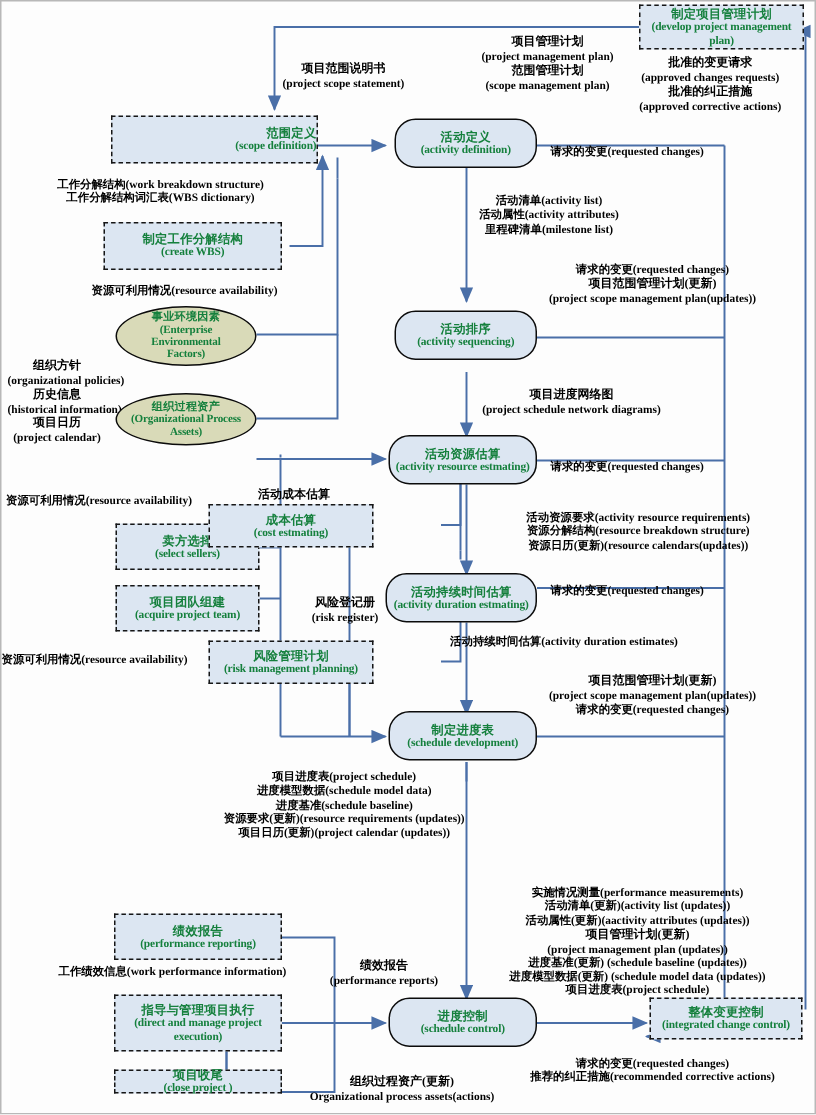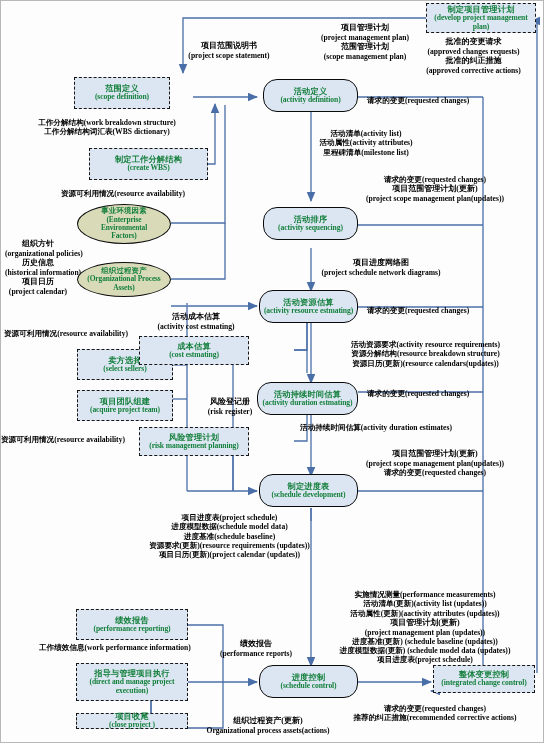--- a/index.html
+++ b/index.html
@@ -147,26 +147,26 @@
       <path d="M150,715 L150,681 L166,681"></path>
 
     </g>
   </svg>
 
   <div class="node dashbox" style="left:425px;top:2px;width:110px;height:30px;">
     <span class="cn">制定项目管理计划</span>
     <span class="en">(develop project management plan)</span>
   </div>
 
-  <div class="node dashbox" style="left:73px;top:76px;width:96px;height:32px;">
+  <div class="node dashbox" style="left:73px;top:76px;width:138px;height:32px;align-items:flex-end;">
     <span class="cn">范围定义</span>
     <span class="en">(scope definition)</span>
   </div>
 
-  <div class="node dashbox" style="left:88px;top:147px;width:119px;height:32px;">
+  <div class="node dashbox" style="left:68px;top:147px;width:119px;height:32px;">
     <span class="cn">制定工作分解结构</span>
     <span class="en">(create WBS)</span>
   </div>
 
   <div class="node ellipse" style="left:76px;top:203px;width:94px;height:40px;">
     <span class="cn">事业环境因素</span>
     <span class="en" style="max-width:70px;white-space:normal;">(Enterprise Environmental Factors)</span>
   </div>
 
   <div class="node ellipse" style="left:76px;top:261px;width:94px;height:35px;">
@@ -307,21 +307,21 @@
 
   <div class="lbl c" style="left:295px;top:257px;width:170px;">
     <div class="cn">项目进度网络图</div>
     <div class="en">(project schedule network diagrams)</div>
   </div>
 
   <div class="lbl l" style="left:366px;top:305px;">
     <div class="en">请求的变更(requested changes)</div>
   </div>
 
-  <div class="lbl c" style="left:140px;top:311px;width:110px;">
+  <div class="lbl c" style="left:140px;top:324px;width:110px;">
     <div class="cn">活动成本估算</div>
     <div class="en">(activity cost estmating)</div>
   </div>
 
   <div class="lbl c" style="left:312px;top:339px;width:225px;">
     <div class="en">活动资源要求(activity resource requirements)</div>
     <div class="en">资源分解结构(resource breakdown structure)</div>
     <div class="en">资源日历(更新)(resource calendars(updates))</div>
   </div>
 

